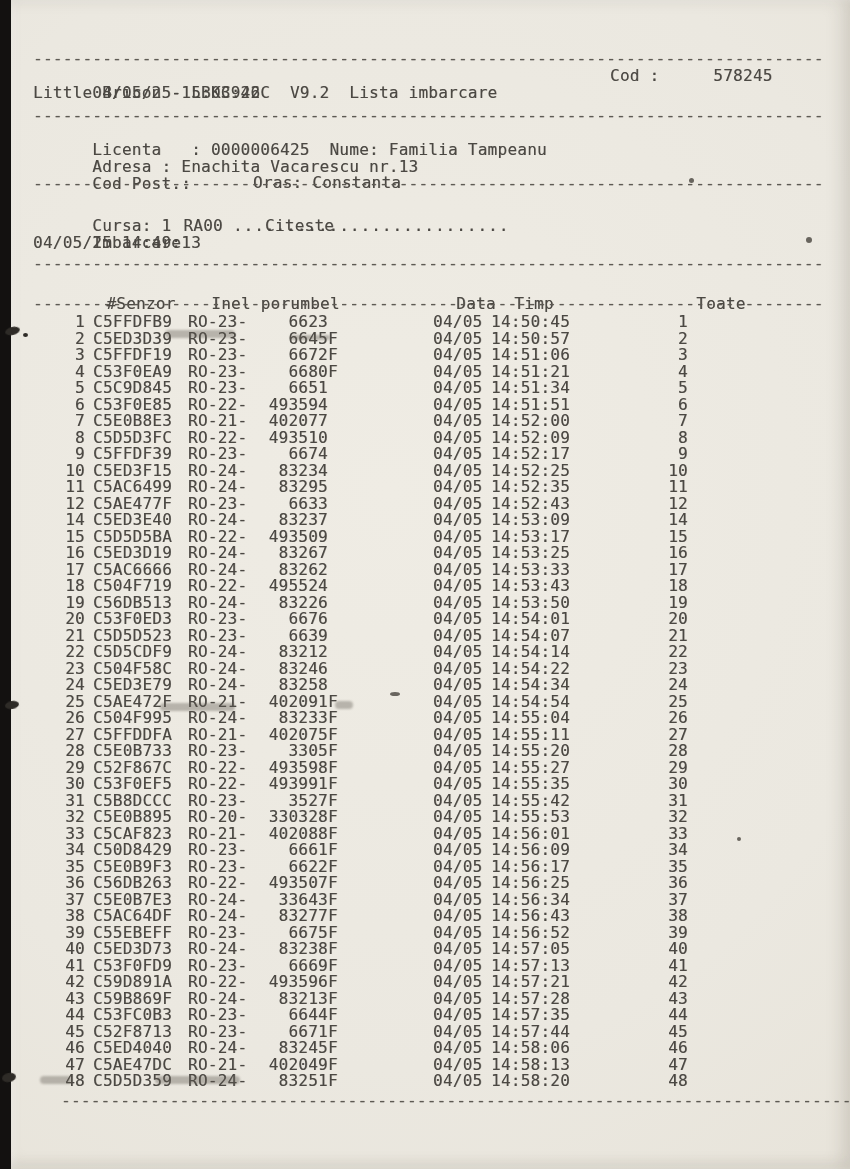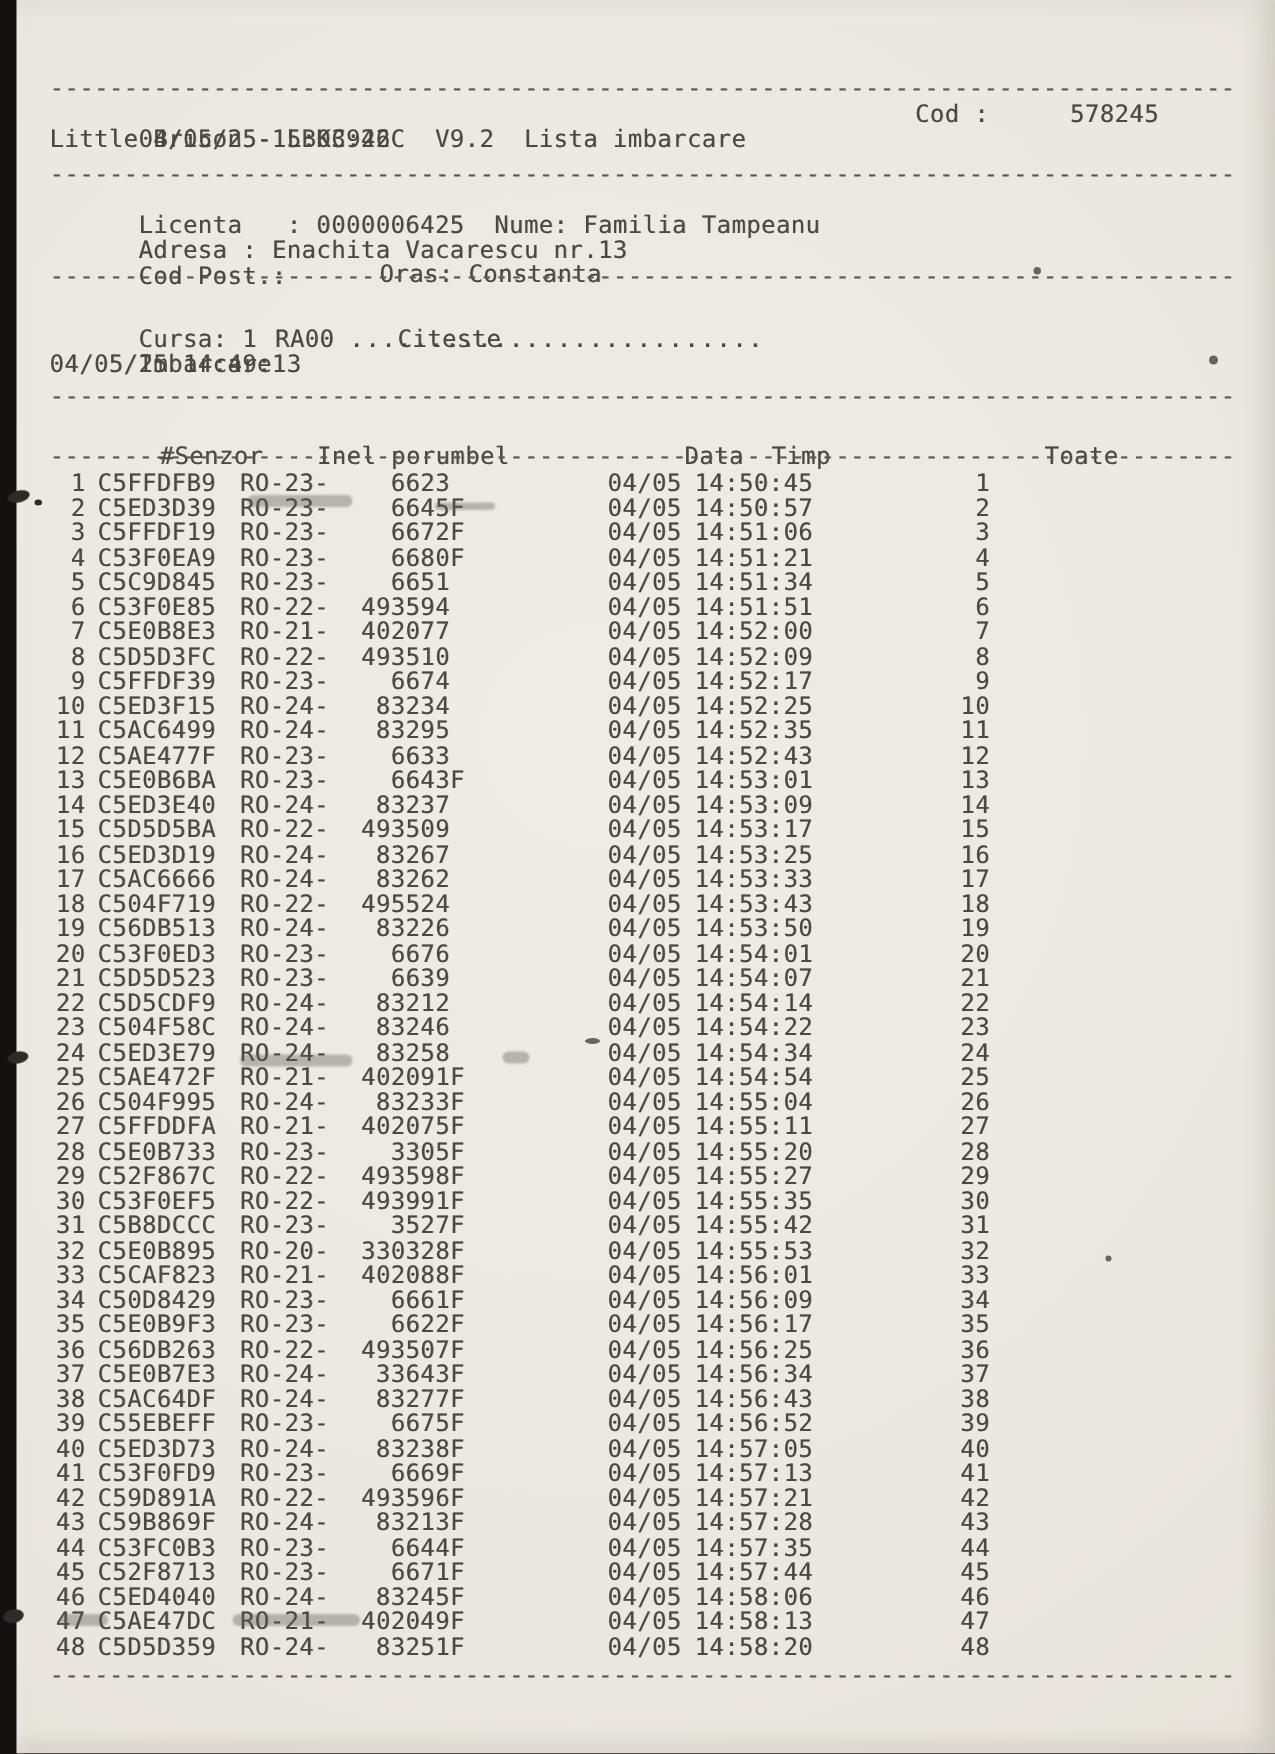--- a/index.html
+++ b/index.html
@@ -23,21 +23,21 @@
     text-shadow:.4px 0 0 rgba(75,72,67,.45);
   }
   .line{height:17px;line-height:17px;white-space:pre;position:relative;}
   .divider{color:#5d5a53;}
   .cod-label{position:absolute;left:577px;top:0;}
   .cod-value{position:absolute;left:660px;top:0;width:100px;text-align:center;display:inline-block;}
   .oras-wrap{position:absolute;left:220px;top:16px;}
   .citeste{position:absolute;left:232px;top:0;}
   .race-code{margin-left:12px;}
   .race-dots{margin-left:10px;letter-spacing:1px;}
-  .mt6{margin-top:6px;} .mt8{margin-top:8px;} .mt4{margin-top:4px;} .mt2{margin-top:2px;}
+  .mt6{margin-top:6px;} .mt8{margin-top:8px;} .mt4{margin-top:4px;} .mt2{margin-top:2px;margin-left:28px;}
   
   .h-num{display:inline-block;width:24px;text-align:right;}
   .h-senzor{display:inline-block;width:88px;margin-left:0;}
   .h-inel{display:inline-block;width:150px;margin-left:7px;}
   .h-data{display:inline-block;width:50px;margin-left:95px;}
   .h-timp{display:inline-block;width:82px;margin-left:8px;}
   .h-toate{display:inline-block;margin-left:100px;text-align:right;}
   
   .trow{height:16.5px;line-height:16.5px;white-space:pre;}
   .c-num{display:inline-block;width:24px;text-align:right;}
@@ -107,21 +107,20 @@
         <div class="trow"><span class="c-num">3</span><span class="c-senzor">C5FFDF19</span><span class="c-series">RO-23-</span><span class="c-ring">6672</span><span class="c-suffix">F</span><span class="c-data">04/05</span><span class="c-timp">14:51:06</span><span class="c-toate">3</span></div>
         <div class="trow"><span class="c-num">4</span><span class="c-senzor">C53F0EA9</span><span class="c-series">RO-23-</span><span class="c-ring">6680</span><span class="c-suffix">F</span><span class="c-data">04/05</span><span class="c-timp">14:51:21</span><span class="c-toate">4</span></div>
         <div class="trow"><span class="c-num">5</span><span class="c-senzor">C5C9D845</span><span class="c-series">RO-23-</span><span class="c-ring">6651</span><span class="c-suffix"></span><span class="c-data">04/05</span><span class="c-timp">14:51:34</span><span class="c-toate">5</span></div>
         <div class="trow"><span class="c-num">6</span><span class="c-senzor">C53F0E85</span><span class="c-series">RO-22-</span><span class="c-ring">493594</span><span class="c-suffix"></span><span class="c-data">04/05</span><span class="c-timp">14:51:51</span><span class="c-toate">6</span></div>
         <div class="trow"><span class="c-num">7</span><span class="c-senzor">C5E0B8E3</span><span class="c-series">RO-21-</span><span class="c-ring">402077</span><span class="c-suffix"></span><span class="c-data">04/05</span><span class="c-timp">14:52:00</span><span class="c-toate">7</span></div>
         <div class="trow"><span class="c-num">8</span><span class="c-senzor">C5D5D3FC</span><span class="c-series">RO-22-</span><span class="c-ring">493510</span><span class="c-suffix"></span><span class="c-data">04/05</span><span class="c-timp">14:52:09</span><span class="c-toate">8</span></div>
         <div class="trow"><span class="c-num">9</span><span class="c-senzor">C5FFDF39</span><span class="c-series">RO-23-</span><span class="c-ring">6674</span><span class="c-suffix"></span><span class="c-data">04/05</span><span class="c-timp">14:52:17</span><span class="c-toate">9</span></div>
         <div class="trow"><span class="c-num">10</span><span class="c-senzor">C5ED3F15</span><span class="c-series">RO-24-</span><span class="c-ring">83234</span><span class="c-suffix"></span><span class="c-data">04/05</span><span class="c-timp">14:52:25</span><span class="c-toate">10</span></div>
         <div class="trow"><span class="c-num">11</span><span class="c-senzor">C5AC6499</span><span class="c-series">RO-24-</span><span class="c-ring">83295</span><span class="c-suffix"></span><span class="c-data">04/05</span><span class="c-timp">14:52:35</span><span class="c-toate">11</span></div>
         <div class="trow"><span class="c-num">12</span><span class="c-senzor">C5AE477F</span><span class="c-series">RO-23-</span><span class="c-ring">6633</span><span class="c-suffix"></span><span class="c-data">04/05</span><span class="c-timp">14:52:43</span><span class="c-toate">12</span></div>
-        <div class="trow"><span class="c-num">13</span><span class="c-senzor">C5E0B6BA</span><span class="c-series">RO-23-</span><span class="c-ring">6643</span><span class="c-suffix">F</span><span class="c-data">04/05</span><span class="c-timp">14:53:01</span><span class="c-toate">13</span></div>
         <div class="trow"><span class="c-num">14</span><span class="c-senzor">C5ED3E40</span><span class="c-series">RO-24-</span><span class="c-ring">83237</span><span class="c-suffix"></span><span class="c-data">04/05</span><span class="c-timp">14:53:09</span><span class="c-toate">14</span></div>
         <div class="trow"><span class="c-num">15</span><span class="c-senzor">C5D5D5BA</span><span class="c-series">RO-22-</span><span class="c-ring">493509</span><span class="c-suffix"></span><span class="c-data">04/05</span><span class="c-timp">14:53:17</span><span class="c-toate">15</span></div>
         <div class="trow"><span class="c-num">16</span><span class="c-senzor">C5ED3D19</span><span class="c-series">RO-24-</span><span class="c-ring">83267</span><span class="c-suffix"></span><span class="c-data">04/05</span><span class="c-timp">14:53:25</span><span class="c-toate">16</span></div>
         <div class="trow"><span class="c-num">17</span><span class="c-senzor">C5AC6666</span><span class="c-series">RO-24-</span><span class="c-ring">83262</span><span class="c-suffix"></span><span class="c-data">04/05</span><span class="c-timp">14:53:33</span><span class="c-toate">17</span></div>
         <div class="trow"><span class="c-num">18</span><span class="c-senzor">C504F719</span><span class="c-series">RO-22-</span><span class="c-ring">495524</span><span class="c-suffix"></span><span class="c-data">04/05</span><span class="c-timp">14:53:43</span><span class="c-toate">18</span></div>
         <div class="trow"><span class="c-num">19</span><span class="c-senzor">C56DB513</span><span class="c-series">RO-24-</span><span class="c-ring">83226</span><span class="c-suffix"></span><span class="c-data">04/05</span><span class="c-timp">14:53:50</span><span class="c-toate">19</span></div>
         <div class="trow"><span class="c-num">20</span><span class="c-senzor">C53F0ED3</span><span class="c-series">RO-23-</span><span class="c-ring">6676</span><span class="c-suffix"></span><span class="c-data">04/05</span><span class="c-timp">14:54:01</span><span class="c-toate">20</span></div>
         <div class="trow"><span class="c-num">21</span><span class="c-senzor">C5D5D523</span><span class="c-series">RO-23-</span><span class="c-ring">6639</span><span class="c-suffix"></span><span class="c-data">04/05</span><span class="c-timp">14:54:07</span><span class="c-toate">21</span></div>
         <div class="trow"><span class="c-num">22</span><span class="c-senzor">C5D5CDF9</span><span class="c-series">RO-24-</span><span class="c-ring">83212</span><span class="c-suffix"></span><span class="c-data">04/05</span><span class="c-timp">14:54:14</span><span class="c-toate">22</span></div>
         <div class="trow"><span class="c-num">23</span><span class="c-senzor">C504F58C</span><span class="c-series">RO-24-</span><span class="c-ring">83246</span><span class="c-suffix"></span><span class="c-data">04/05</span><span class="c-timp">14:54:22</span><span class="c-toate">23</span></div>

